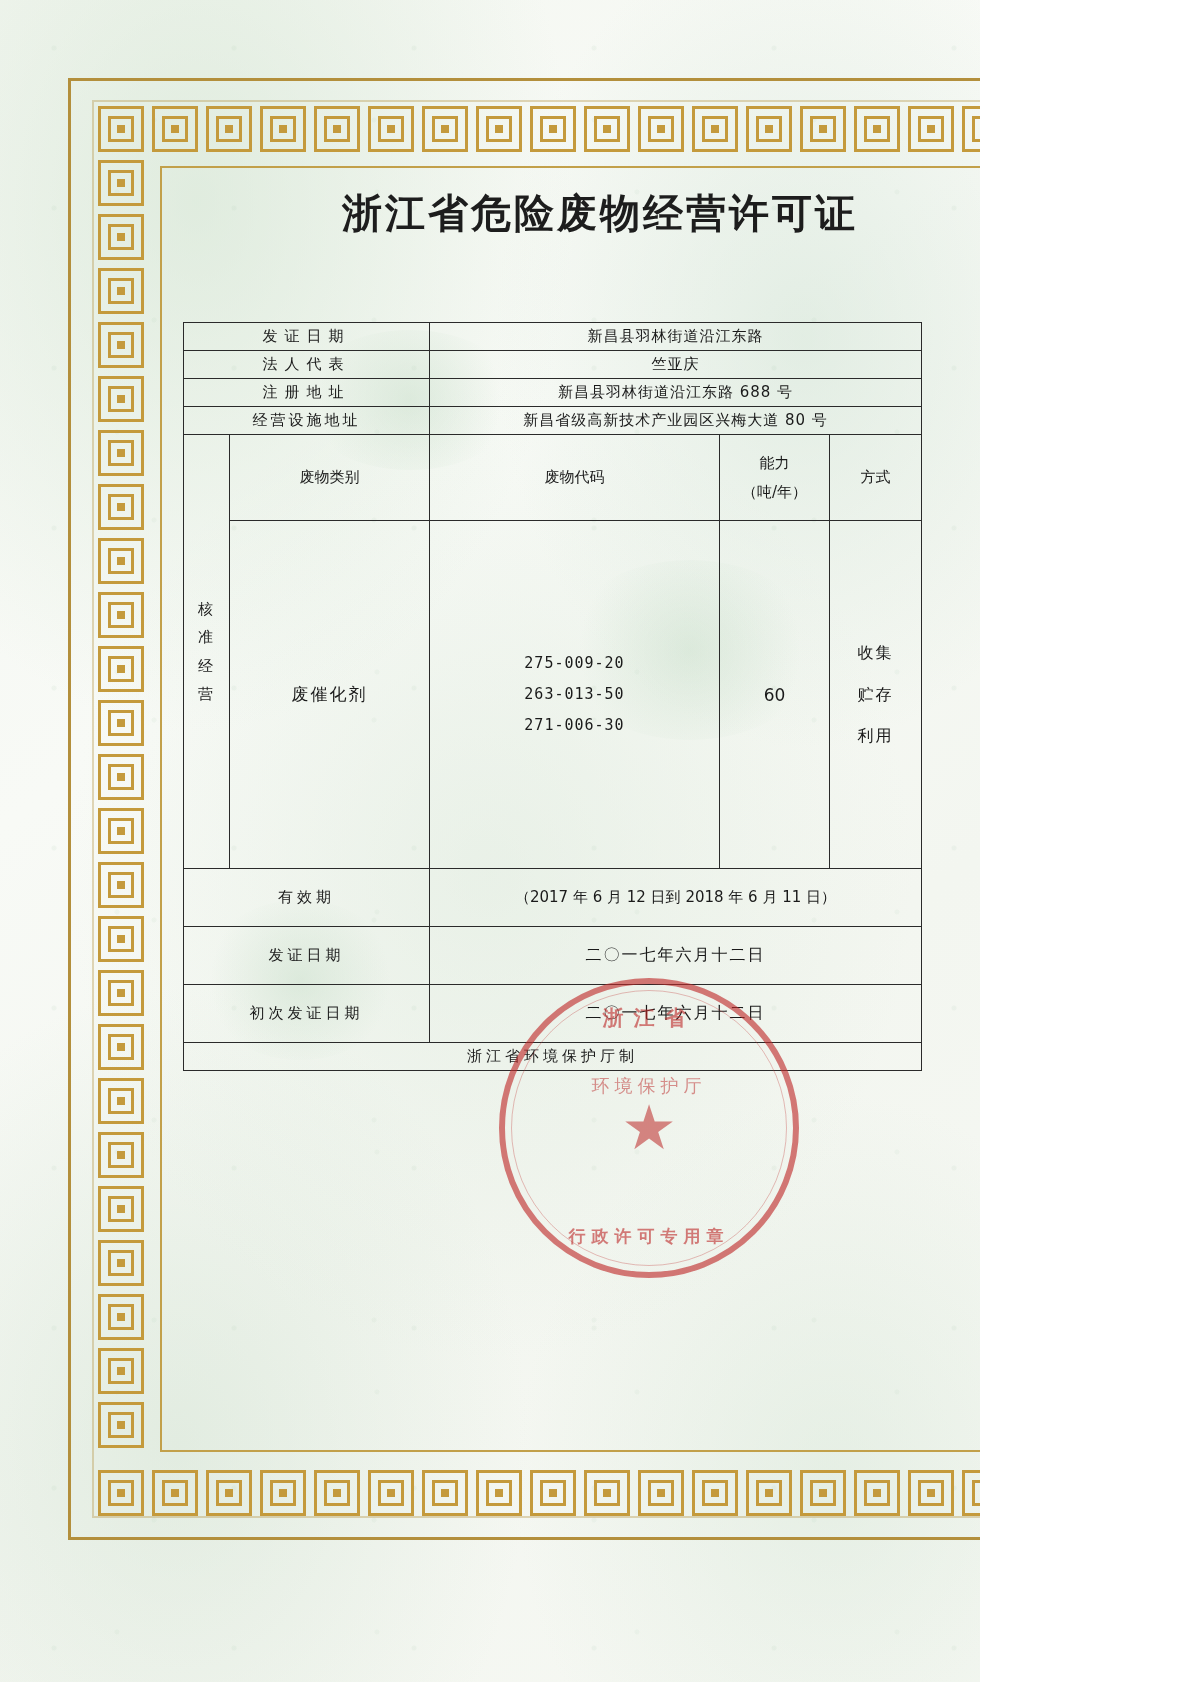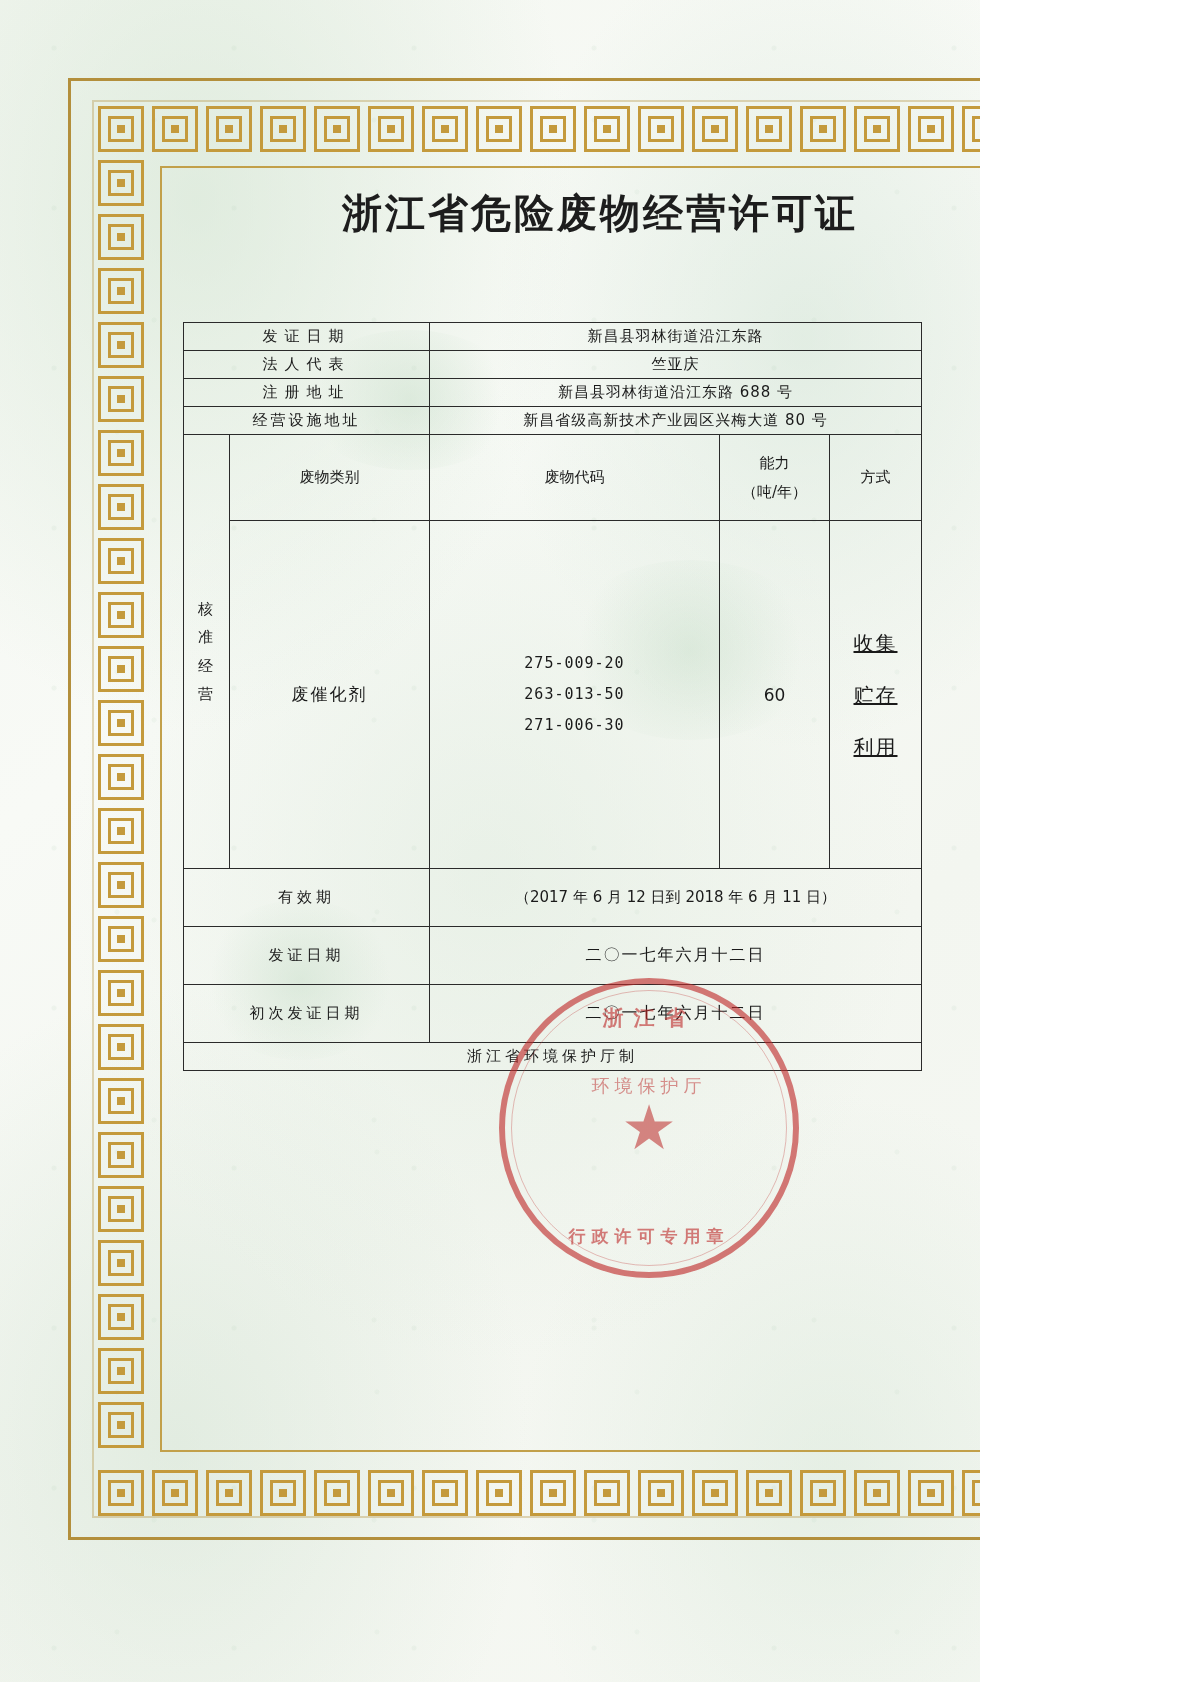--- a/index.html
+++ b/index.html
@@ -181,24 +181,23 @@
   .vert-label span {
     display: block;
   }
   .code-list div {
     font-family: "DejaVu Sans Mono", "Liberation Mono", monospace;
     font-size: 15px;
     letter-spacing: 1px;
     line-height: 2.05;
   }
   .method-cell div {
-    font-size: 20px;
+    font-size: 16px;
     line-height: 2.6;
     letter-spacing: 2px;
-    text-decoration: underline;
   }
   .cap-cell-head div {
     font-size: 15px;
     line-height: 1.9;
   }
   .footer-cell {
     font-size: 16px;
     letter-spacing: 4px;
     padding: 10px 0;
   }

